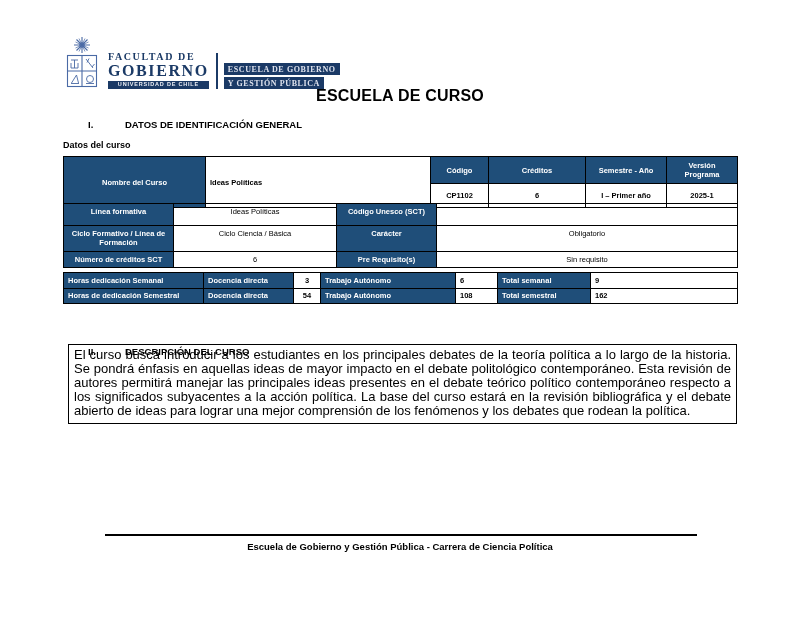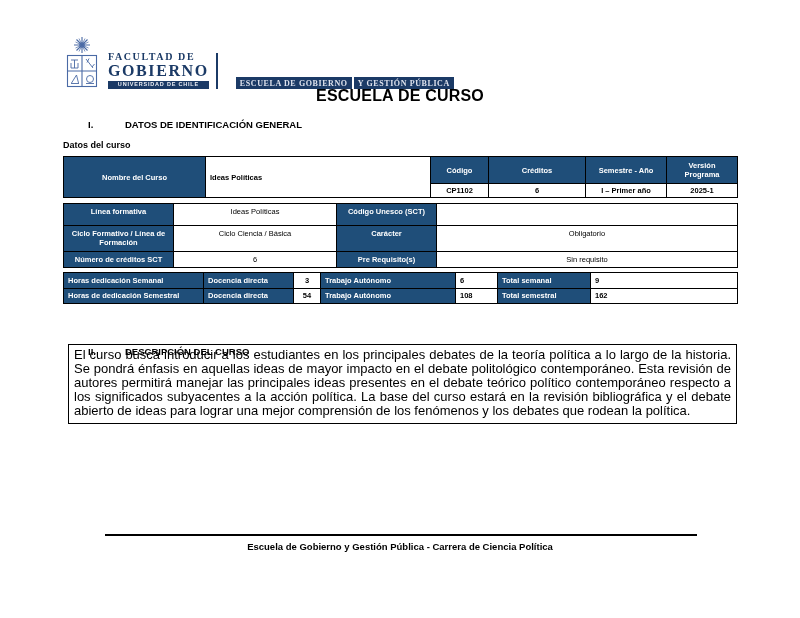--- a/index.html
+++ b/index.html
@@ -36,21 +36,21 @@
   .univ-box {
     margin-top: 2px;
     background: var(--navy); color: #eef0f6;
     font-size: 5.5px; font-weight: 700; letter-spacing: 0.8px;
     text-align: center; padding: 1.5px 2px; white-space: nowrap;
   }
   .logo-divider {
     width: 2px; height: 36px; background: var(--navy);
     margin: 0 6px 0 7px;
   }
-  .school { display: flex; flex-direction: row; align-items: flex-start; gap: 2px; margin-left: 12px; }
+  .school { display: flex; flex-direction: column; align-items: flex-start; gap: 2px; }
   .school-box {
     background: var(--navy); color: #dfe3ee;
     font-family: "Liberation Serif", serif;
     font-size: 8px; font-weight: 600; letter-spacing: 0.6px;
     padding: 1.5px 4px; white-space: nowrap;
   }
 
   
   .doc-title {
     position: absolute; top: 87px; left: 0; width: 100%;
@@ -84,21 +84,21 @@
     background: var(--tblblue);
     color: #ffffff;
     font-weight: 700;
   }
   .ctr { text-align: center; vertical-align: middle; }
   .bold { font-weight: 700; }
   .vtop { vertical-align: top; padding-top: 3px; }
 
   #table1 { top: 156px; width: 674px; }
   #table1 td { height: 27px; }
-  #table1 tr.vals td { height: 14px; }
+  #table1 tr.vals td { height: 24px; }
 
   #table2 { top: 203px; width: 674px; text-align: center; }
 
   #table3 { top: 272px; width: 674px; }
   #table3 td { height: 15.5px; padding: 0 4px; vertical-align: middle; }
 
   
   .desc-box {
     position: absolute; left: 68px; top: 344px; width: 669px;
     border: 1.5px solid #000;

